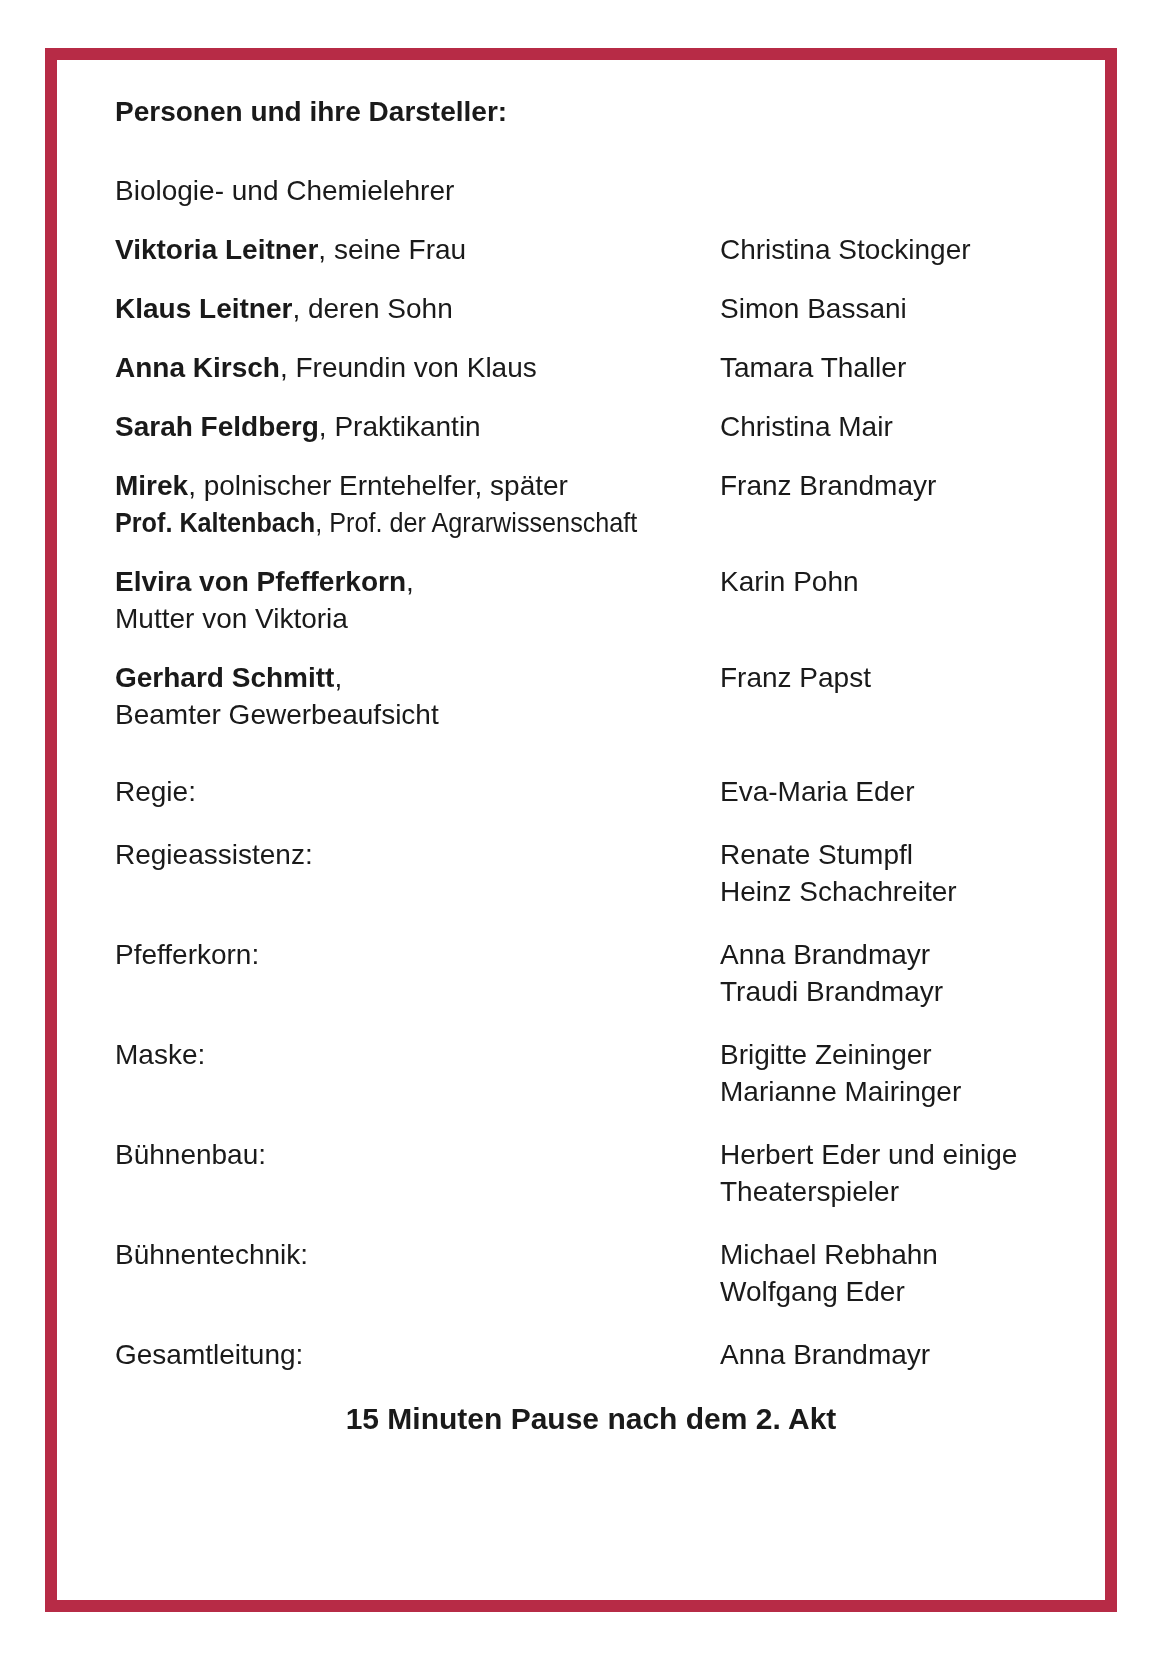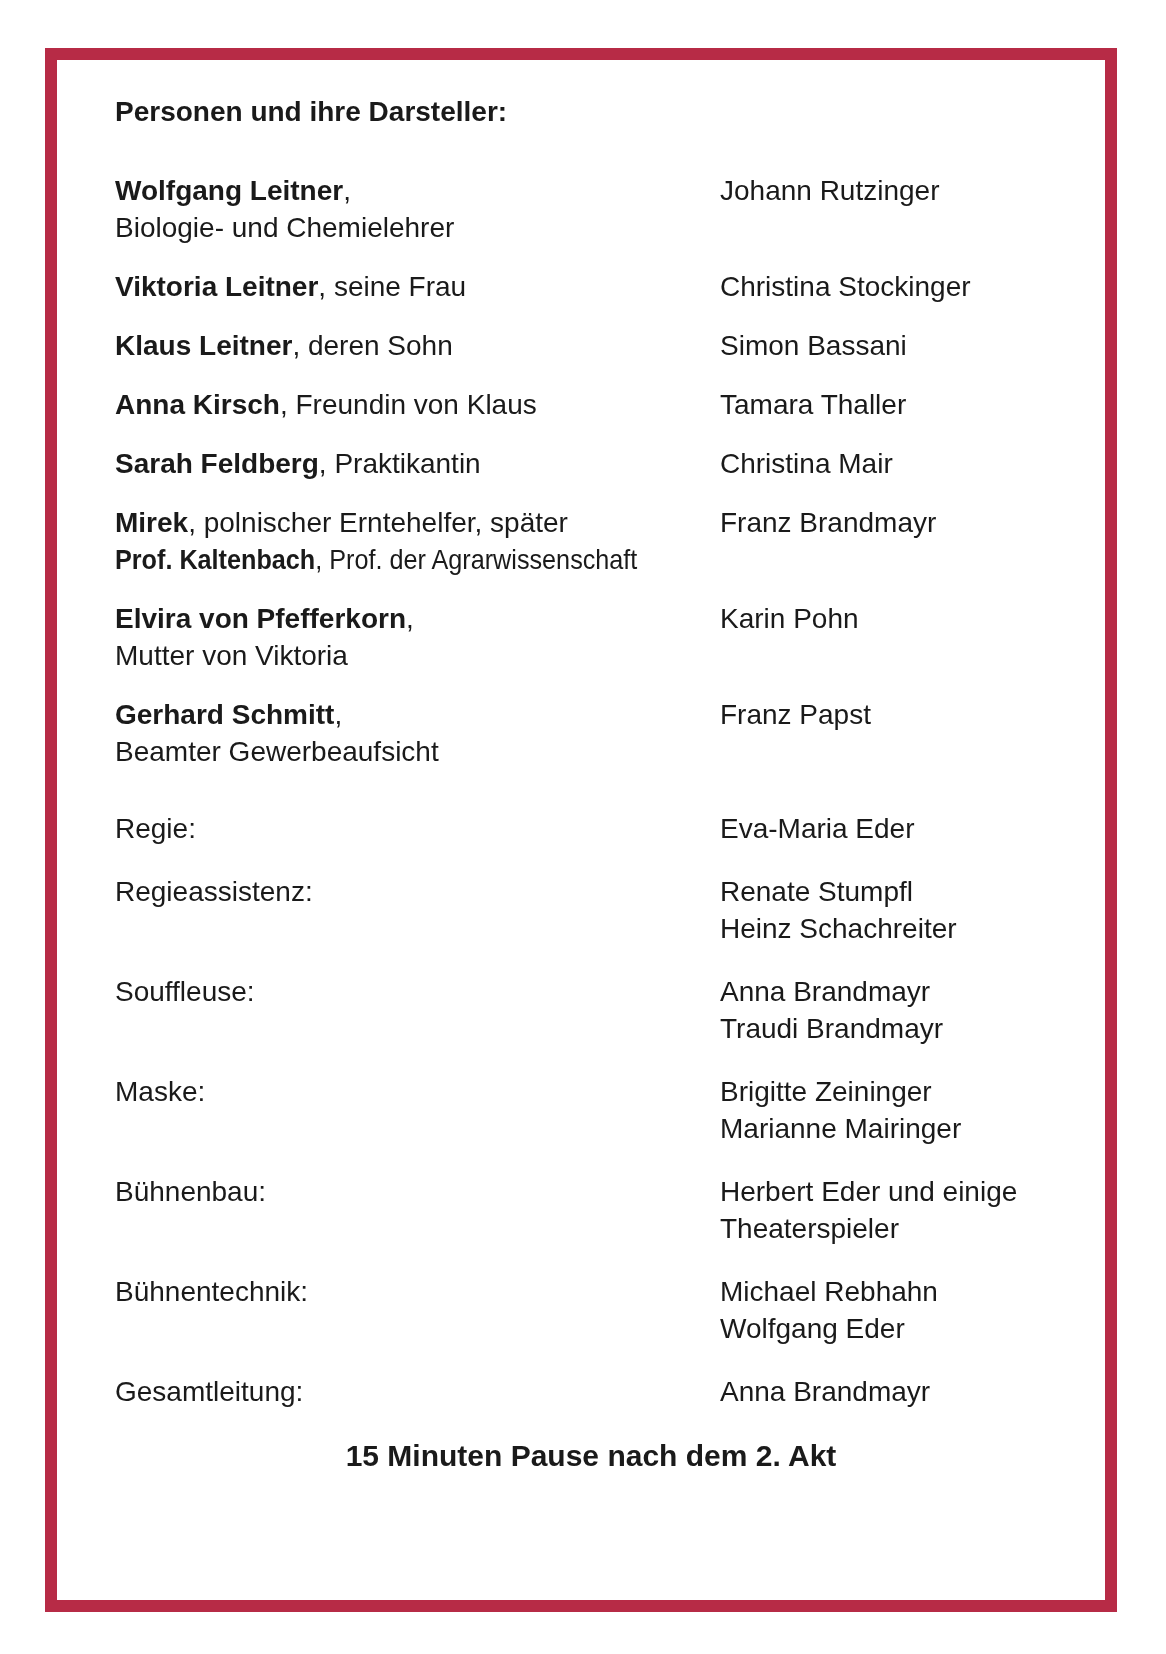--- a/index.html
+++ b/index.html
@@ -60,25 +60,21 @@
 <body>
 
 <div class="frame">
   <div class="content">
 
     <h1 class="title">Personen und ihre Darsteller:</h1>
 
     <div id="cast-list">
         <div class="row cast-row">
           <div class="col-left">
-            <div class="line"><span class="b">Wolfgang Leitner</span><span>,</span></div>
             <div class="line"><span>Biologie- und Chemielehrer</span></div>
-          </div>
-          <div class="col-right">
-            <div class="line">Johann Rutzinger</div>
           </div>
         </div>
         <div class="row cast-row">
           <div class="col-left">
             <div class="line"><span class="b">Viktoria Leitner</span><span>, seine Frau</span></div>
           </div>
           <div class="col-right">
             <div class="line">Christina Stockinger</div>
           </div>
         </div>
@@ -148,21 +144,21 @@
           <div class="col-left">
             <div class="line">Regieassistenz:</div>
           </div>
           <div class="col-right">
             <div class="line">Renate Stumpfl</div>
             <div class="line">Heinz Schachreiter</div>
           </div>
         </div>
         <div class="row crew-row">
           <div class="col-left">
-            <div class="line">Souffleuse:</div>
+            <div class="line">Pfefferkorn:</div>
           </div>
           <div class="col-right">
             <div class="line">Anna Brandmayr</div>
             <div class="line">Traudi Brandmayr</div>
           </div>
         </div>
         <div class="row crew-row">
           <div class="col-left">
             <div class="line">Maske:</div>
           </div>

